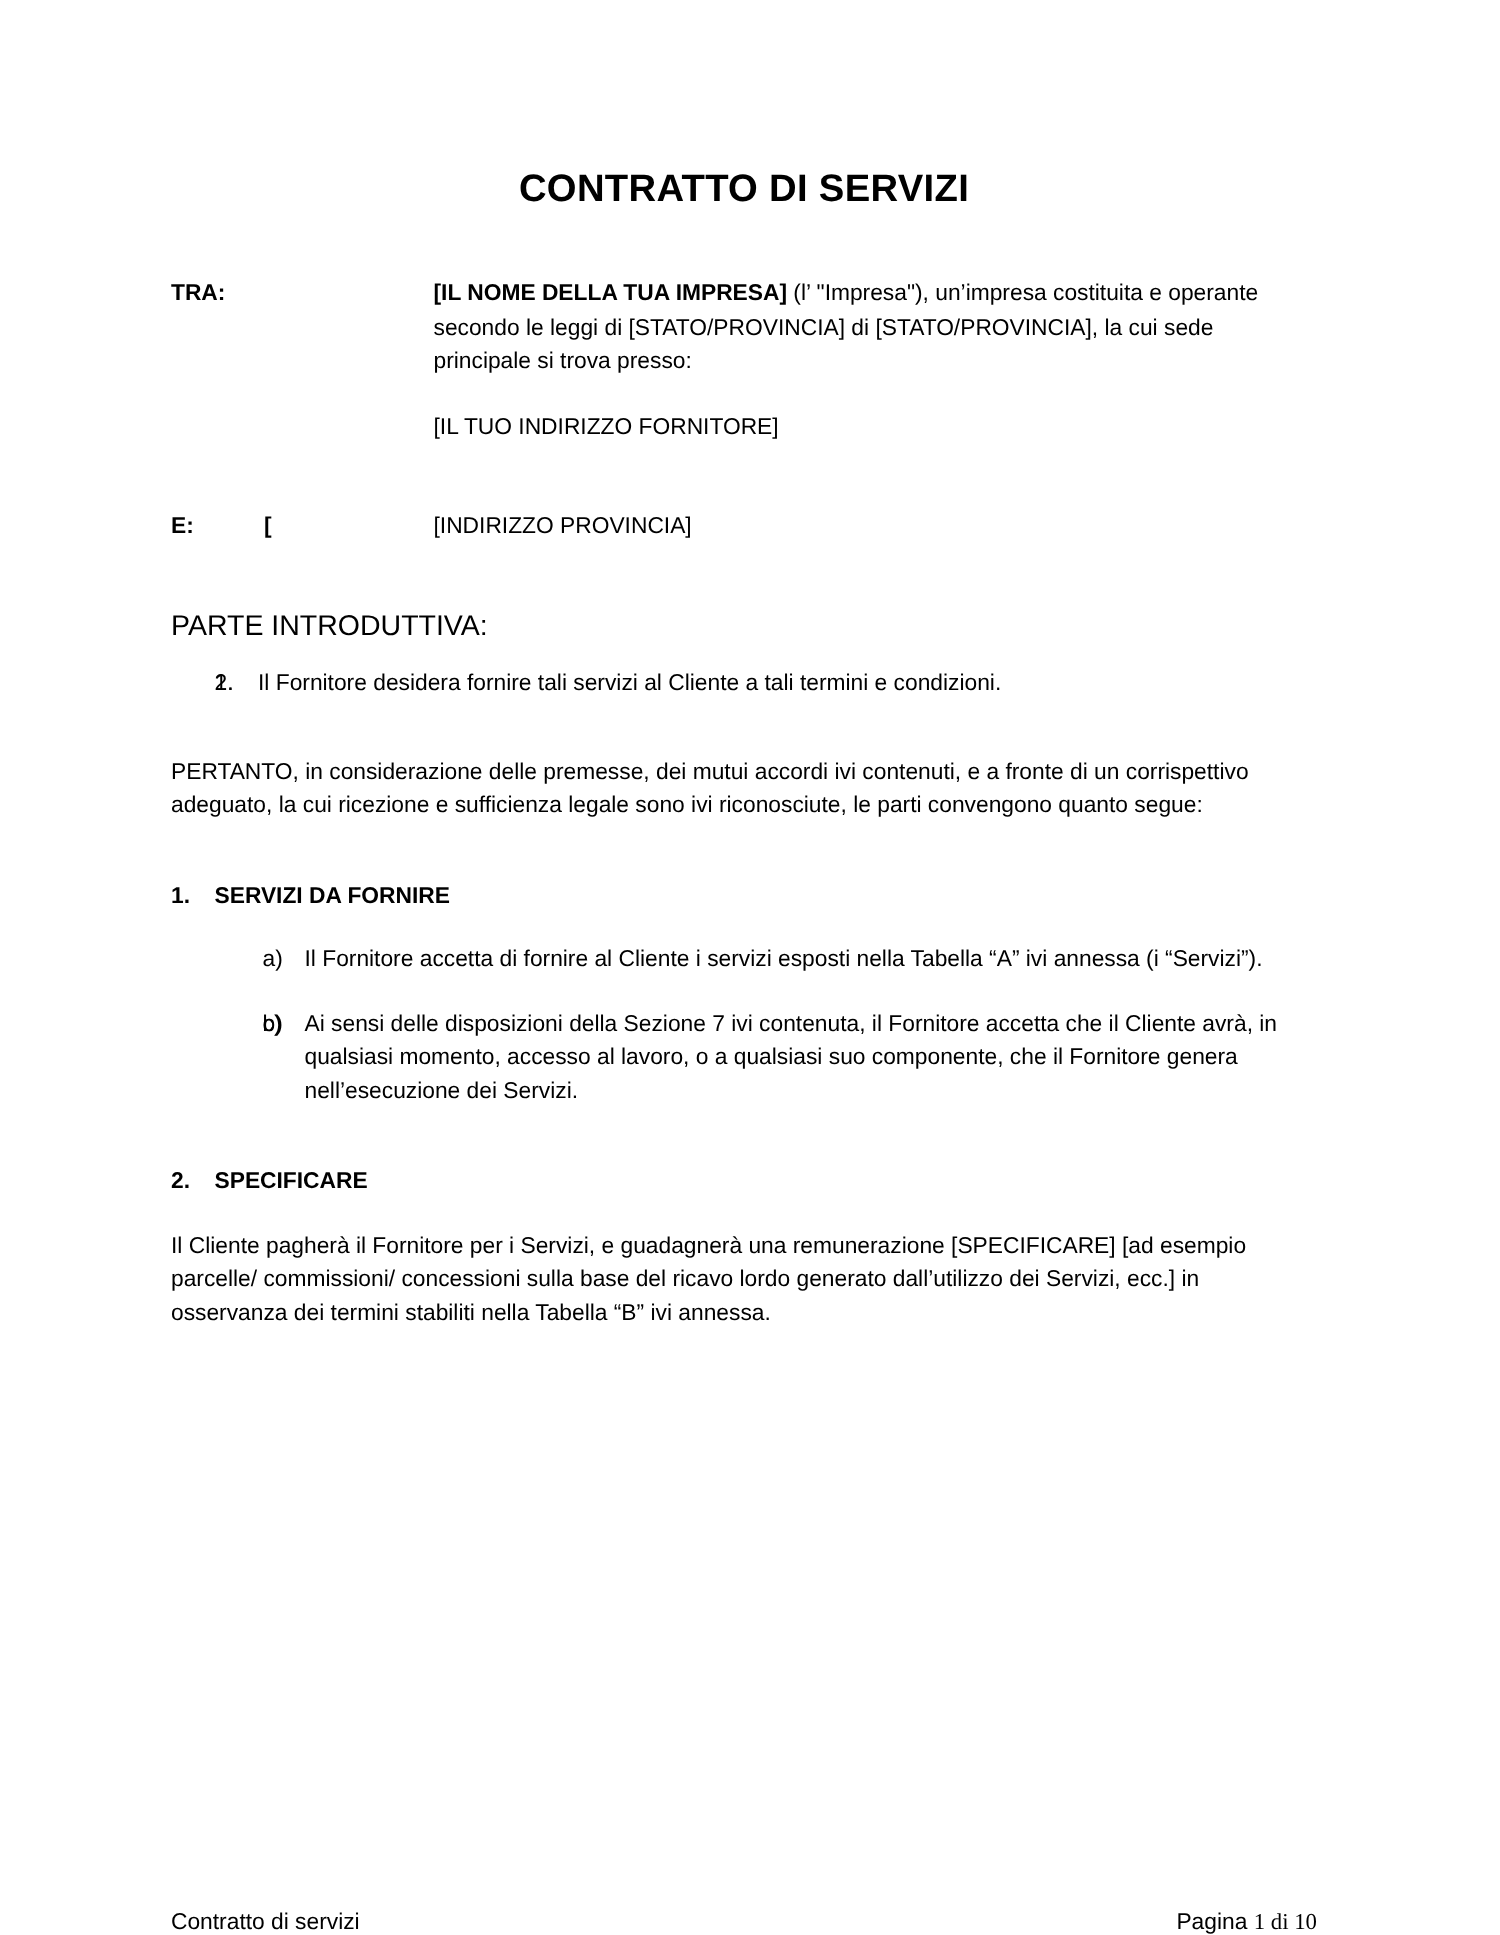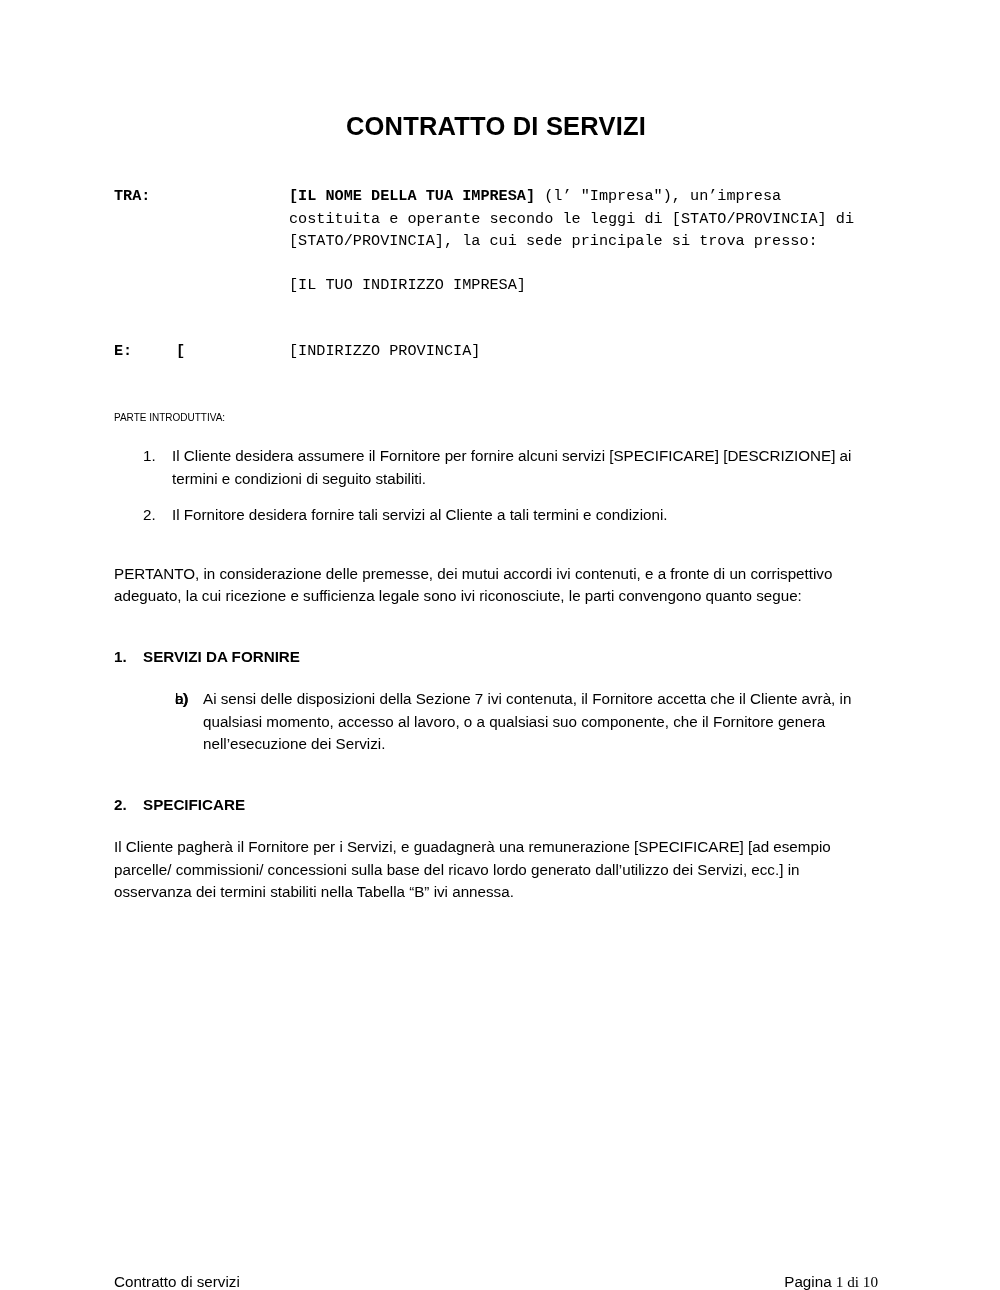--- a/index.html
+++ b/index.html
@@ -44,21 +44,20 @@
 
   .intro {
     margin-top: 62px;
   }
 
   
   .party {
     position: relative;
     margin-top: 44px;
     min-height: 22px;
-    font-family: Liberation Mono, monospace;
   }
   .party-label {
     position: absolute;
     left: 0;
     top: 0;
     font-size: 15.2px;
     line-height: 22.5px;
     font-weight: bold;
   }
   .party-bracket {
@@ -81,21 +80,21 @@
   .party-address {
     margin-left: 175px;
     margin-top: 21px;
     font-size: 15.2px;
     line-height: 22.5px;
   }
 
   
   .recitals-heading {
     margin-top: 44px;
-    font-size: 10px;
+    font-size: 19px;
     line-height: 22.5px;
   }
 
   
   .num-list {
     margin-top: 16px;
   }
   .num-item {
     position: relative;
     padding-left: 58px;
@@ -193,52 +192,52 @@
 
   <div class="content">
 
     <h1 class="doc-title">CONTRATTO DI SERVIZI</h1>
 
 
     <div class="party">
       <span class="party-label">TRA:</span>
       <span class="party-bracket"></span>
       <div class="party-body"><span class="strong">[IL NOME DELLA TUA IMPRESA]</span><span> (l’ "Impresa"), un’impresa costituita e operante secondo le leggi di [STATO/PROVINCIA] di [STATO/PROVINCIA], la cui sede principale si trova presso:</span></div>
-      <div class="party-address">[IL TUO INDIRIZZO IMPRESA]</div>
+      <div class="party-address">[IL TUO INDIRIZZO FORNITORE]</div>
     </div>
 
     <div class="party">
       <span class="party-label">E:</span>
       <span class="party-bracket">[</span>
       <div class="party-address">[INDIRIZZO PROVINCIA]</div>
     </div>
 
     <div class="recitals-heading">PARTE INTRODUTTIVA:</div>
 
     <div class="num-list">
       <div class="num-item">
         <span class="marker">1.</span>
-        <span>Il Cliente desidera assumere il Fornitore per fornire alcuni servizi [SPECIFICARE] [DESCRIZIONE] ai termini e condizioni di seguito stabiliti.</span>
       </div>
       <div class="num-item">
         <span class="marker">2.</span>
         <span>Il Fornitore desidera fornire tali servizi al Cliente a tali termini e condizioni.</span>
       </div>
     </div>
 
     <p class="para pertanto">PERTANTO, in considerazione delle premesse, dei mutui accordi ivi contenuti, e a fronte di un corrispettivo adeguato, la cui ricezione e sufficienza legale sono ivi riconosciute, le parti convengono quanto segue:</p>
 
     <div class="section">
       <div class="section-heading">
         <span class="marker">1.</span>
         <span>SERVIZI DA FORNIRE</span>
       </div>
       <div class="alpha-list">
         <div class="alpha-item">
           <span class="marker">a)</span>
+          <span>Il Fornitore accetta di fornire al Cliente i servizi esposti nella Tabella “A” ivi annessa (i “Servizi”).</span>
         </div>
         <div class="alpha-item">
           <span class="marker">b)</span>
         </div>
         <div class="alpha-item">
           <span class="marker">c)</span>
           <span>Ai sensi delle disposizioni della Sezione 7 ivi contenuta, il Fornitore accetta che il Cliente avrà, in qualsiasi momento, accesso al lavoro, o a qualsiasi suo componente, che il Fornitore genera nell’esecuzione dei Servizi.</span>
         </div>
       </div>
     </div>

